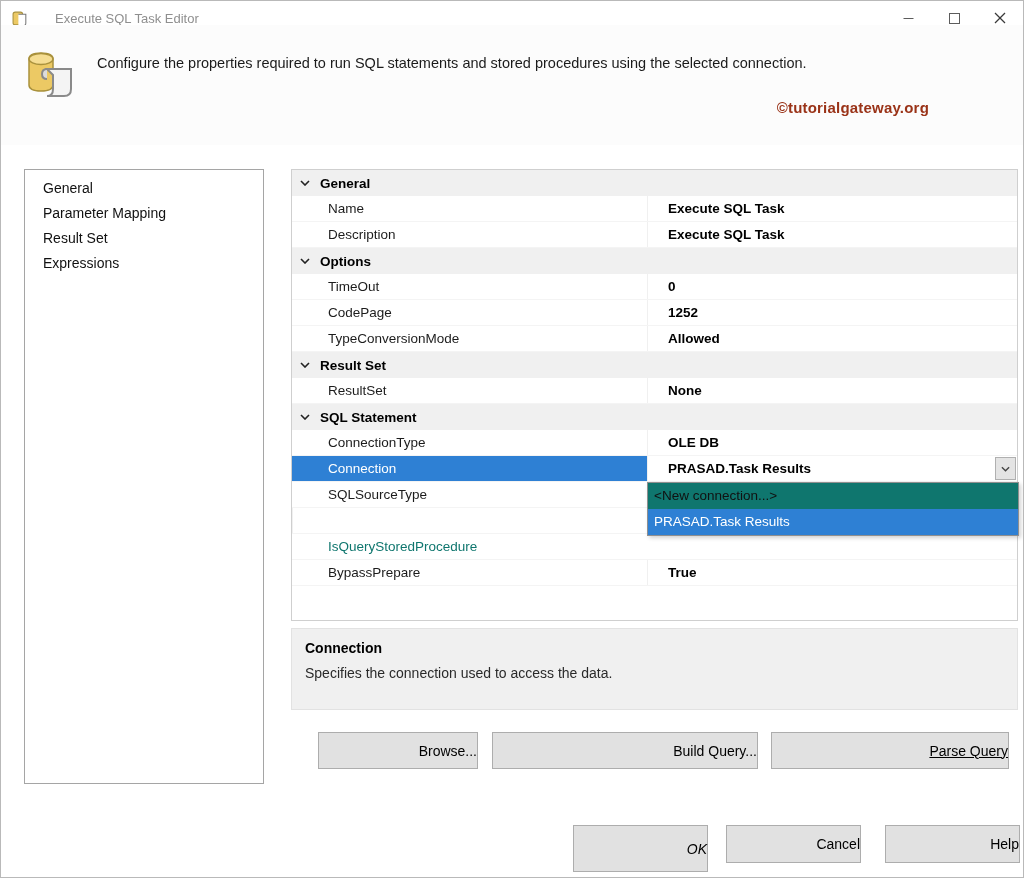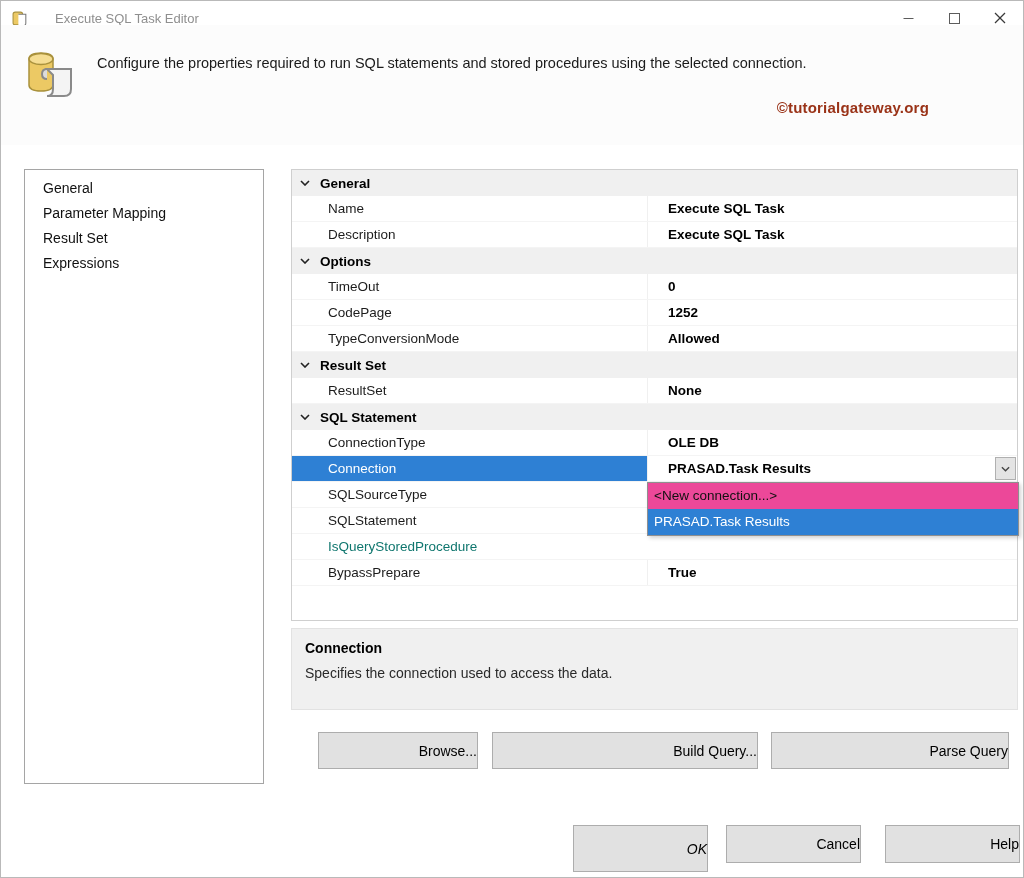--- a/index.html
+++ b/index.html
@@ -34,35 +34,35 @@
   .glabel { font-weight: bold; margin-left: 6px; color: #000; }
   .row.prop { border-bottom: 1px solid #f4f4f4; }
   .cell.label { width: 355px; padding-left: 36px; color: #1c1c1c; overflow: hidden; white-space: nowrap; }
   .cell.value { flex: 1; padding-left: 20px; font-weight: bold; color: #000;
     border-left: 1px solid #f0f0f0; position: relative; overflow: hidden; white-space: nowrap; }
   .row.disabled .cell.label, .row.disabled .cell.value { color: #0f766e; font-weight: normal; }
   .row.selected .cell.label { background: #2e80d4; color: #fff; }
   .combo-btn { position: absolute; right: 1px; top: 1px; bottom: 1px; width: 21px;
     background: #e4e4e4; border: 1px solid #b0b0b0; display: flex; align-items: center; justify-content: center; }
   
-  .dropdown { position: absolute; left: 355px; top: 312px; width: 372px; background: #ec4899;
+  .dropdown { position: absolute; left: 355px; top: 312px; width: 372px; background: #0f766e;
     border: 1px solid #8f8f8f; z-index: 5; box-shadow: 2px 2px 4px rgba(0,0,0,.18); }
   .dd-item { height: 26px; line-height: 26px; padding-left: 6px; font-size: 13.5px; color: #111; white-space: nowrap; }
   .dd-item.selected { background: #2e80d4; color: #fff; }
   
   .desc-panel { position: absolute; left: 290px; top: 627px; width: 727px; height: 82px;
     background: #f0f0f0; border: 1px solid #e2e2e2; padding: 11px 13px; }
   .desc-title { font-size: 14px; font-weight: bold; color: #000; margin-bottom: 9px; }
   .desc-text { font-size: 14px; color: #2a2a2a; }
   
   .btn { position: absolute; height: 37px; background: #e1e1e1; border: 1px solid #adadad;
     font-size: 14px; font-family: inherit; color: #000; cursor: default; text-align: right; }
   #btn-browse { left: 317px; top: 731px; width: 160px; }
   #btn-build  { left: 491px; top: 731px; width: 266px; }
-  #btn-parse  { left: 770px; top: 731px; width: 238px; }
+  #btn-parse  { left: 770px; top: 731px; width: 238px; text-decoration: underline; }
   #btn-ok     { left: 572px; top: 824px; width: 135px; height: 47px; font-style: italic; }
   #btn-cancel { left: 725px; top: 824px; width: 135px; height: 38px; }
   #btn-help   { left: 884px; top: 824px; width: 135px; height: 38px; }
 </style>
 </head>
 <body>
 
 <div class="window">
 
   <div class="titlebar">
@@ -198,21 +198,20 @@
         </span>
       </div>
     </div>
 
     <div class="row prop">
       <div class="cell label">SQLSourceType</div>
       <div class="cell value"></div>
     </div>
 
     <div class="row prop">
-      <div class="cell label">SQLStatement</div>
       <div class="cell value"></div>
     </div>
 
     <div class="row prop disabled">
       <div class="cell label">IsQueryStoredProcedure</div>
     </div>
 
     <div class="row prop">
       <div class="cell label">BypassPrepare</div>
       <div class="cell value">True</div>

